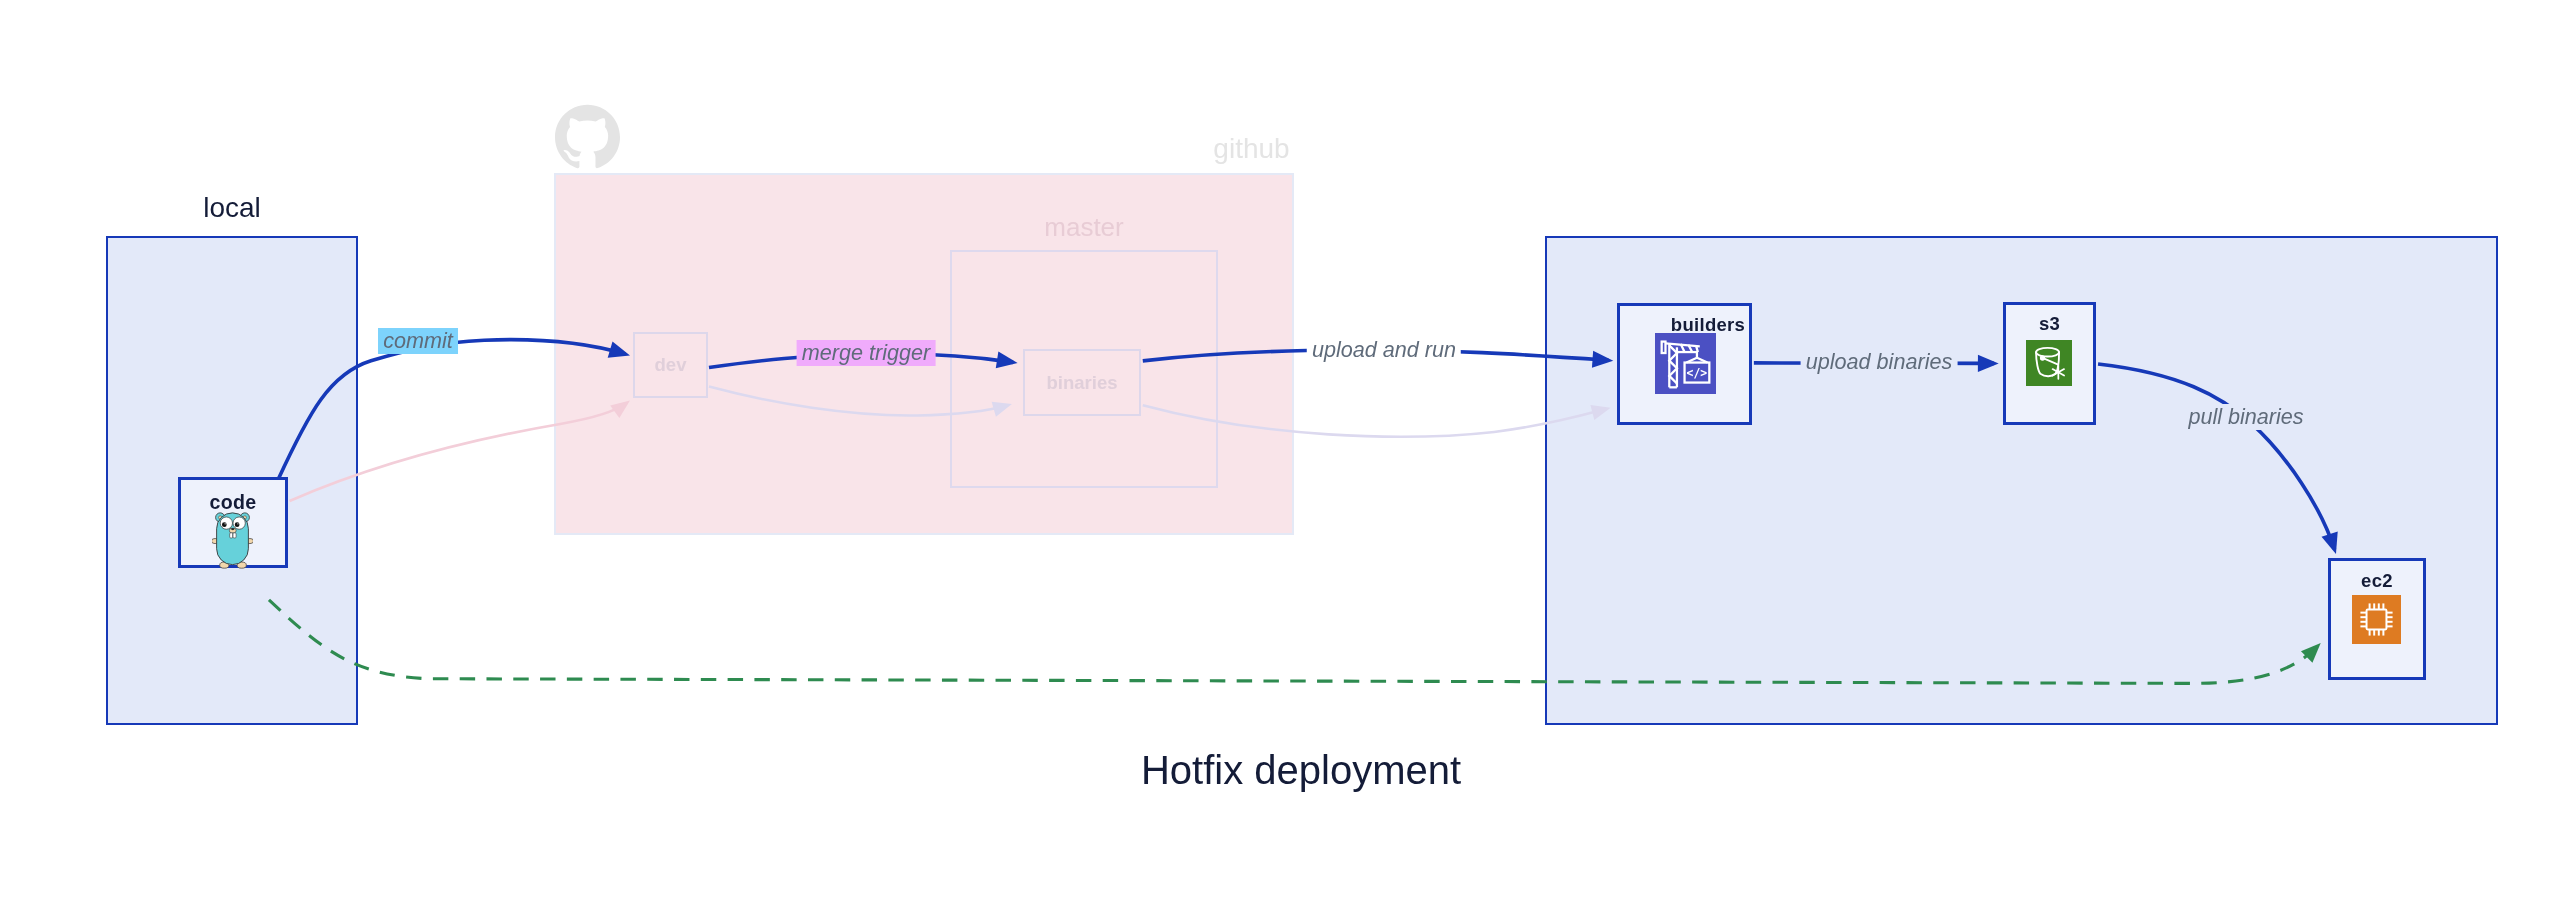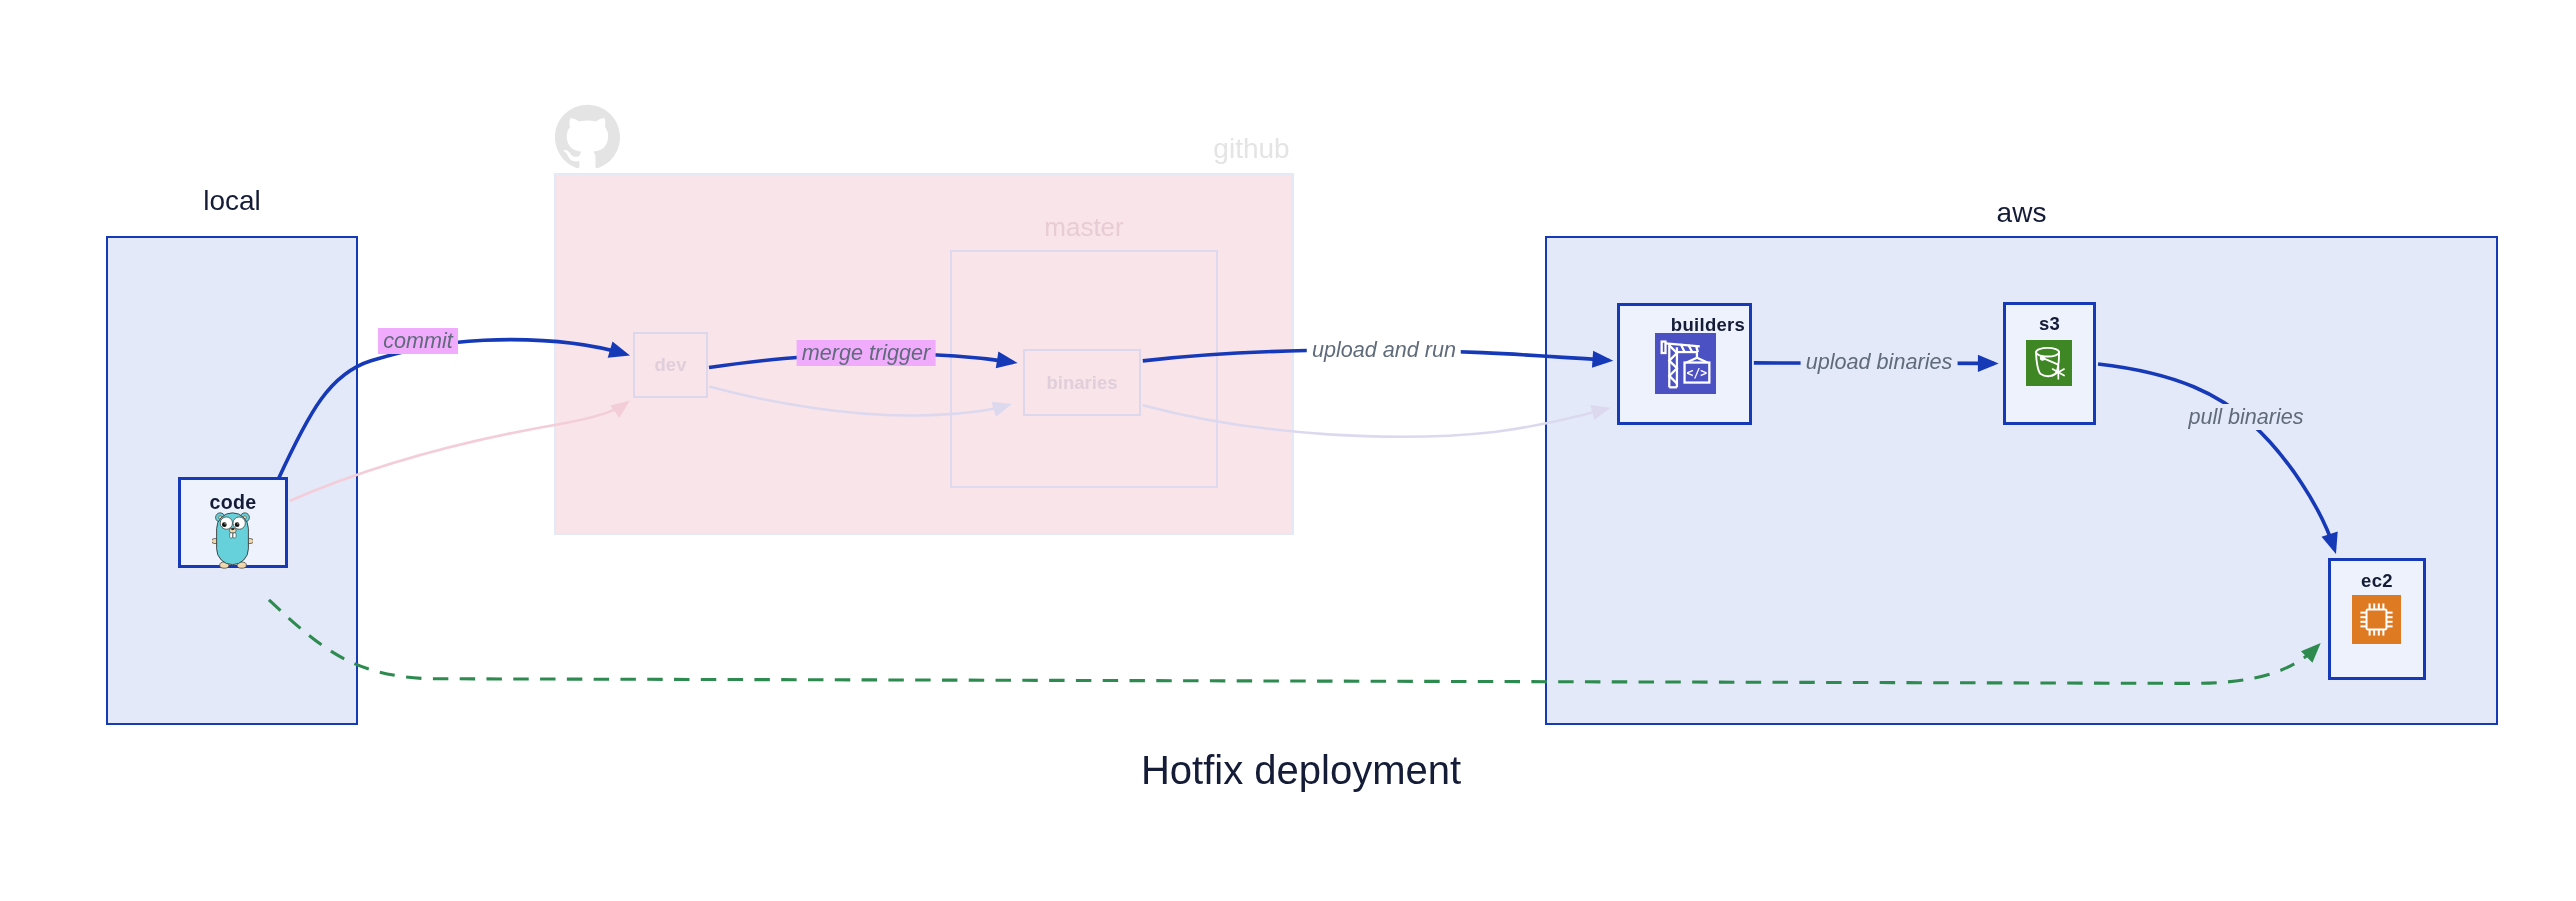--- a/index.html
+++ b/index.html
@@ -44,27 +44,26 @@
 <div class="canvas">
 
   <div class="group-box github-box" style="left:554px;top:173px;width:740px;height:362px;"></div>
 
   <div class="group-box master-box" style="left:950px;top:250px;width:268px;height:238px;"></div>
 
   <div class="group-box local-box" style="left:106px;top:236px;width:252px;height:489px;"></div>
 
   <div class="group-box aws-box" style="left:1545px;top:236px;width:953px;height:489px;"></div>
 
-  <div class="group-label" style="left:106px;top:185px;width:252px;">local</div>
+  <div class="group-label" style="left:106px;top:192px;width:252px;">local</div>
 
   <div class="group-label-faded-gray" style="left:1159px;top:133px;width:185px;">github</div>
 
   <div class="group-label-faded-pink" style="left:950px;top:212px;width:268px;">master</div>
 
-  <div class="group-label" style="left:1545px;top:197px;width:953px;">aws</div>
 
   <div class="icon-wrap" style="left:555px;top:104px;width:65px;height:65px;">
     <svg width="65" height="65" viewBox="0 0 24 24">
       <path fill="#e4e4e4" d="M12 .297c-6.63 0-12 5.373-12 12 0 5.303 3.438 9.8 8.205 11.385.6.113.82-.258.82-.577 0-.285-.01-1.04-.015-2.04-3.338.724-4.042-1.61-4.042-1.61C4.422 18.07 3.633 17.7 3.633 17.7c-1.087-.744.084-.729.084-.729 1.205.084 1.838 1.236 1.838 1.236 1.07 1.835 2.809 1.305 3.495.998.108-.776.417-1.305.76-1.605-2.665-.3-5.466-1.332-5.466-5.93 0-1.31.465-2.38 1.235-3.22-.135-.303-.54-1.523.105-3.176 0 0 1.005-.322 3.3 1.23.96-.267 1.98-.399 3-.405 1.02.006 2.04.138 3 .405 2.28-1.552 3.285-1.23 3.285-1.23.645 1.653.24 2.873.12 3.176.765.84 1.23 1.91 1.23 3.22 0 4.61-2.805 5.625-5.475 5.92.42.36.81 1.096.81 2.22 0 1.606-.015 2.896-.015 3.286 0 .315.21.69.825.57C20.565 22.092 24 17.592 24 12.297c0-6.627-5.373-12-12-12"></path>
     </svg>
   </div>
 
   <svg class="edge-layer" width="2604" height="902" viewBox="0 0 5054 1750">
     <defs>
       <marker id="arr-blue" viewBox="0 0 12 10" markerWidth="44" markerHeight="38" refX="9" refY="5" orient="auto" markerUnits="userSpaceOnUse">
@@ -205,21 +204,21 @@
         <line x1="11" y1="35" x2="19" y2="35"></line>
           <line x1="11" y1="41" x2="19" y2="41"></line>
         <line x1="45" y1="23" x2="53" y2="23"></line>
           <line x1="45" y1="29" x2="53" y2="29"></line>
         <line x1="45" y1="35" x2="53" y2="35"></line>
           <line x1="45" y1="41" x2="53" y2="41"></line>
       </g>
     </svg>
   </div>
 
-  <div class="edge-label" style="left:418px;top:328px;background:#f0abfc;">commit</div>
+  <div class="edge-label" style="left:418px;top:328px;background:#7dd3fc;">commit</div>
 
   <div class="edge-label" style="left:866px;top:340px;background:#f0abfc;">merge trigger</div>
 
   <div class="edge-label" style="left:1384px;top:337px;background:#ffffff;">upload and run</div>
 
   <div class="edge-label" style="left:1879px;top:349px;background:#e3e9f9;">upload binaries</div>
 
   <div class="edge-label" style="left:2246px;top:404px;background:#e3e9f9;">pull binaries</div>
 
   <div class="title" style="left:1301px;top:748px;">Hotfix deployment</div>

